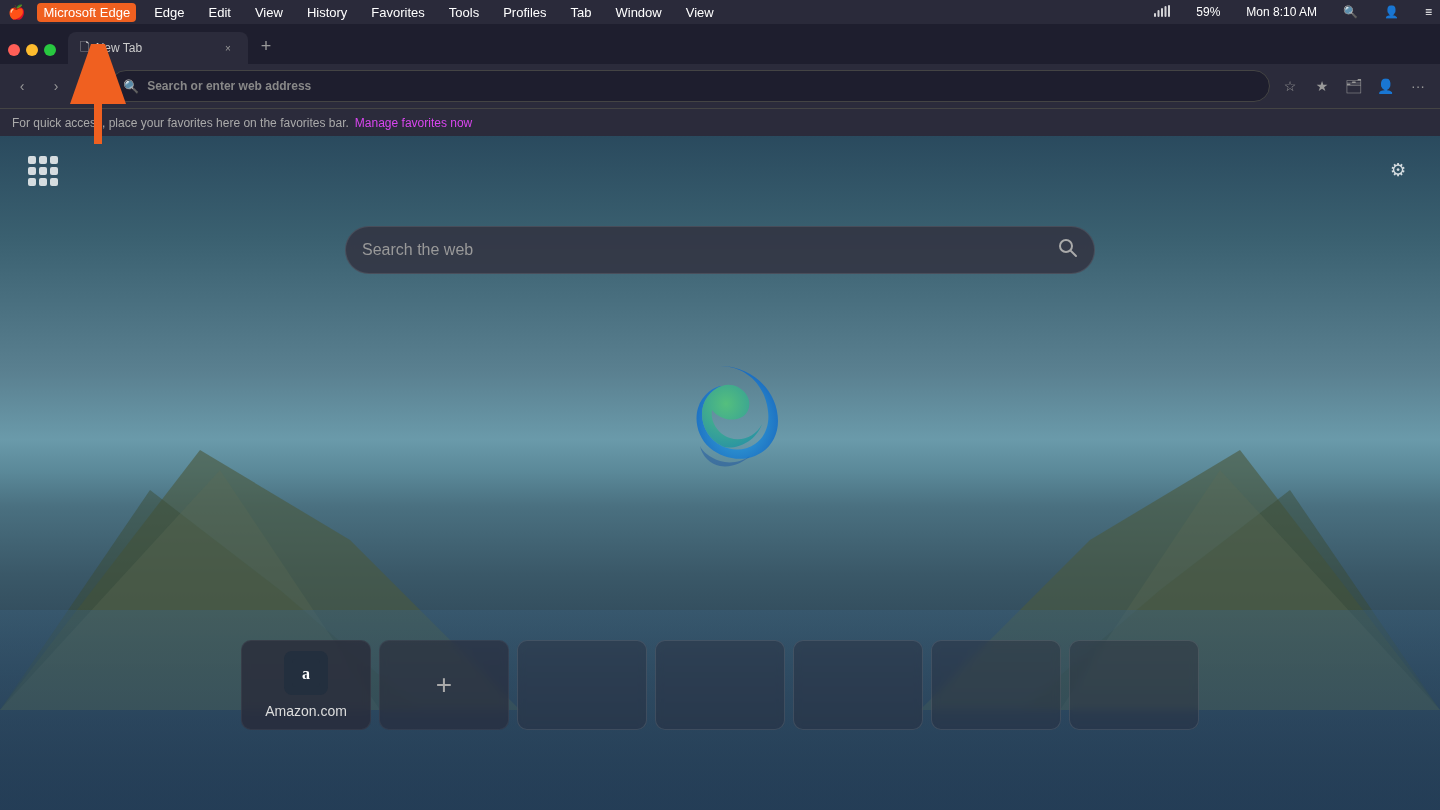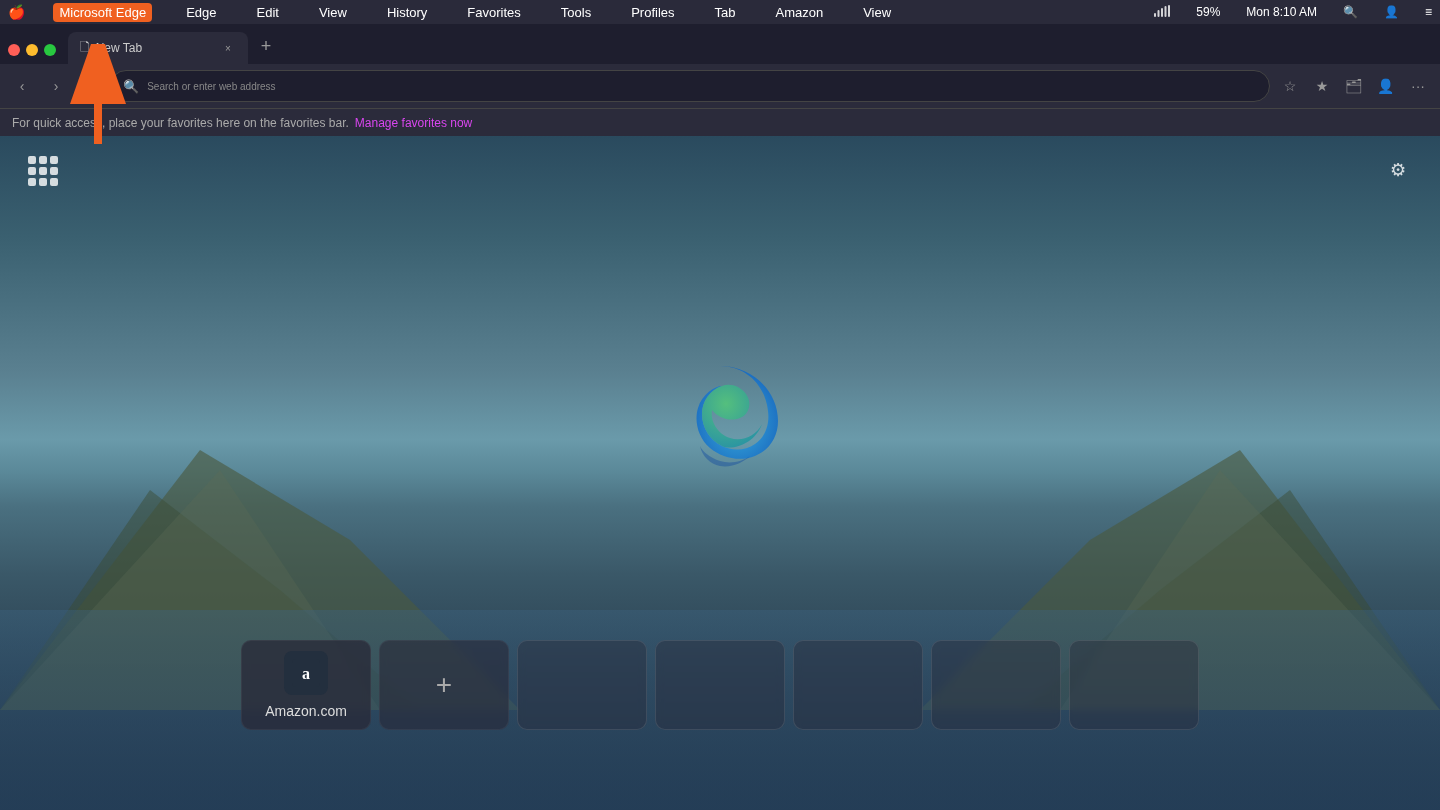--- a/index.html
+++ b/index.html
@@ -21,21 +21,20 @@
       color: #fff;
       cursor: pointer;
     }
     .menu-bar-item {
       font-size: 13px;
       color: #fff;
       cursor: pointer;
       padding: 2px 6px;
       border-radius: 4px;
       white-space: nowrap;
-      margin-left: 16px;
     }
     .menu-bar-item.active {
       background: #f06020;
       color: #fff;
     }
     .menu-bar-right {
       margin-left: auto;
       display: flex;
       align-items: center;
       gap: 26px;
@@ -126,21 +125,22 @@
       padding: 0 12px;
       gap: 8px;
       border: 1px solid #444;
     }
     .address-input {
       flex: 1;
       background: transparent;
       border: none;
       outline: none;
       color: #14b8a6;
-      font-size: 10px;
+      font-size: 12px;
+      font-weight: bold;
     }
     .address-input::placeholder { color: #888; }
     .nav-right {
       display: flex;
       align-items: center;
       gap: 4px;
     }
 
     
     .favorites-bar {
@@ -325,21 +325,21 @@
   <span class="menu-bar-apple">🍎</span>
   <span class="menu-bar-item active">Microsoft Edge</span>
   <span class="menu-bar-item">Edge</span>
   <span class="menu-bar-item">Edit</span>
   <span class="menu-bar-item">View</span>
   <span class="menu-bar-item">History</span>
   <span class="menu-bar-item">Favorites</span>
   <span class="menu-bar-item">Tools</span>
   <span class="menu-bar-item">Profiles</span>
   <span class="menu-bar-item">Tab</span>
-  <span class="menu-bar-item">Amazon</span>
+  <span class="menu-bar-item">Window</span>
   <span class="menu-bar-item">View</span>
   <div class="menu-bar-right">
     <span>
       <svg width="16" height="12" viewBox="0 0 16 12" fill="white" opacity="0.8">
         <rect x="0" y="8" width="2" height="4" rx="1"></rect>
         <rect x="3.5" y="5" width="2" height="7" rx="1"></rect>
         <rect x="7" y="3" width="2" height="9" rx="1"></rect>
         <rect x="10.5" y="1" width="2" height="11" rx="1"></rect>
         <rect x="14" y="0" width="2" height="12" rx="1"></rect>
       </svg>
@@ -424,20 +424,31 @@
       <div class="apps-grid-dot"></div>
       <div class="apps-grid-dot"></div>
       <div class="apps-grid-dot"></div>
       <div class="apps-grid-dot"></div>
       <div class="apps-grid-dot"></div>
       <div class="apps-grid-dot"></div>
     </div>
     <div class="settings-btn">⚙</div>
   </div>
 
+  <div class="search-container">
+    <div class="search-bar">
+      <input class="search-input" type="text" placeholder="Search the web" style="">
+      <span class="search-icon-btn">
+        <svg width="20" height="20" viewBox="0 0 20 20" fill="none">
+          <circle cx="8" cy="8" r="6" stroke="#aaa" stroke-width="2"></circle>
+          <line x1="13" y1="13" x2="18" y2="18" stroke="#aaa" stroke-width="2" stroke-linecap="round"></line>
+        </svg>
+      </span>
+    </div>
+  </div>
 
   <div class="edge-logo">
     <svg class="edge-svg" viewBox="0 0 120 120" xmlns="http://www.w3.org/2000/svg">
       <defs>
         <radialGradient id="eg1" cx="50%" cy="60%" r="60%">
           <stop offset="0%" stop-color="#38b2e0"></stop>
           <stop offset="100%" stop-color="#1565c0"></stop>
         </radialGradient>
         <radialGradient id="eg2" cx="40%" cy="30%" r="70%">
           <stop offset="0%" stop-color="#52c878"></stop>

